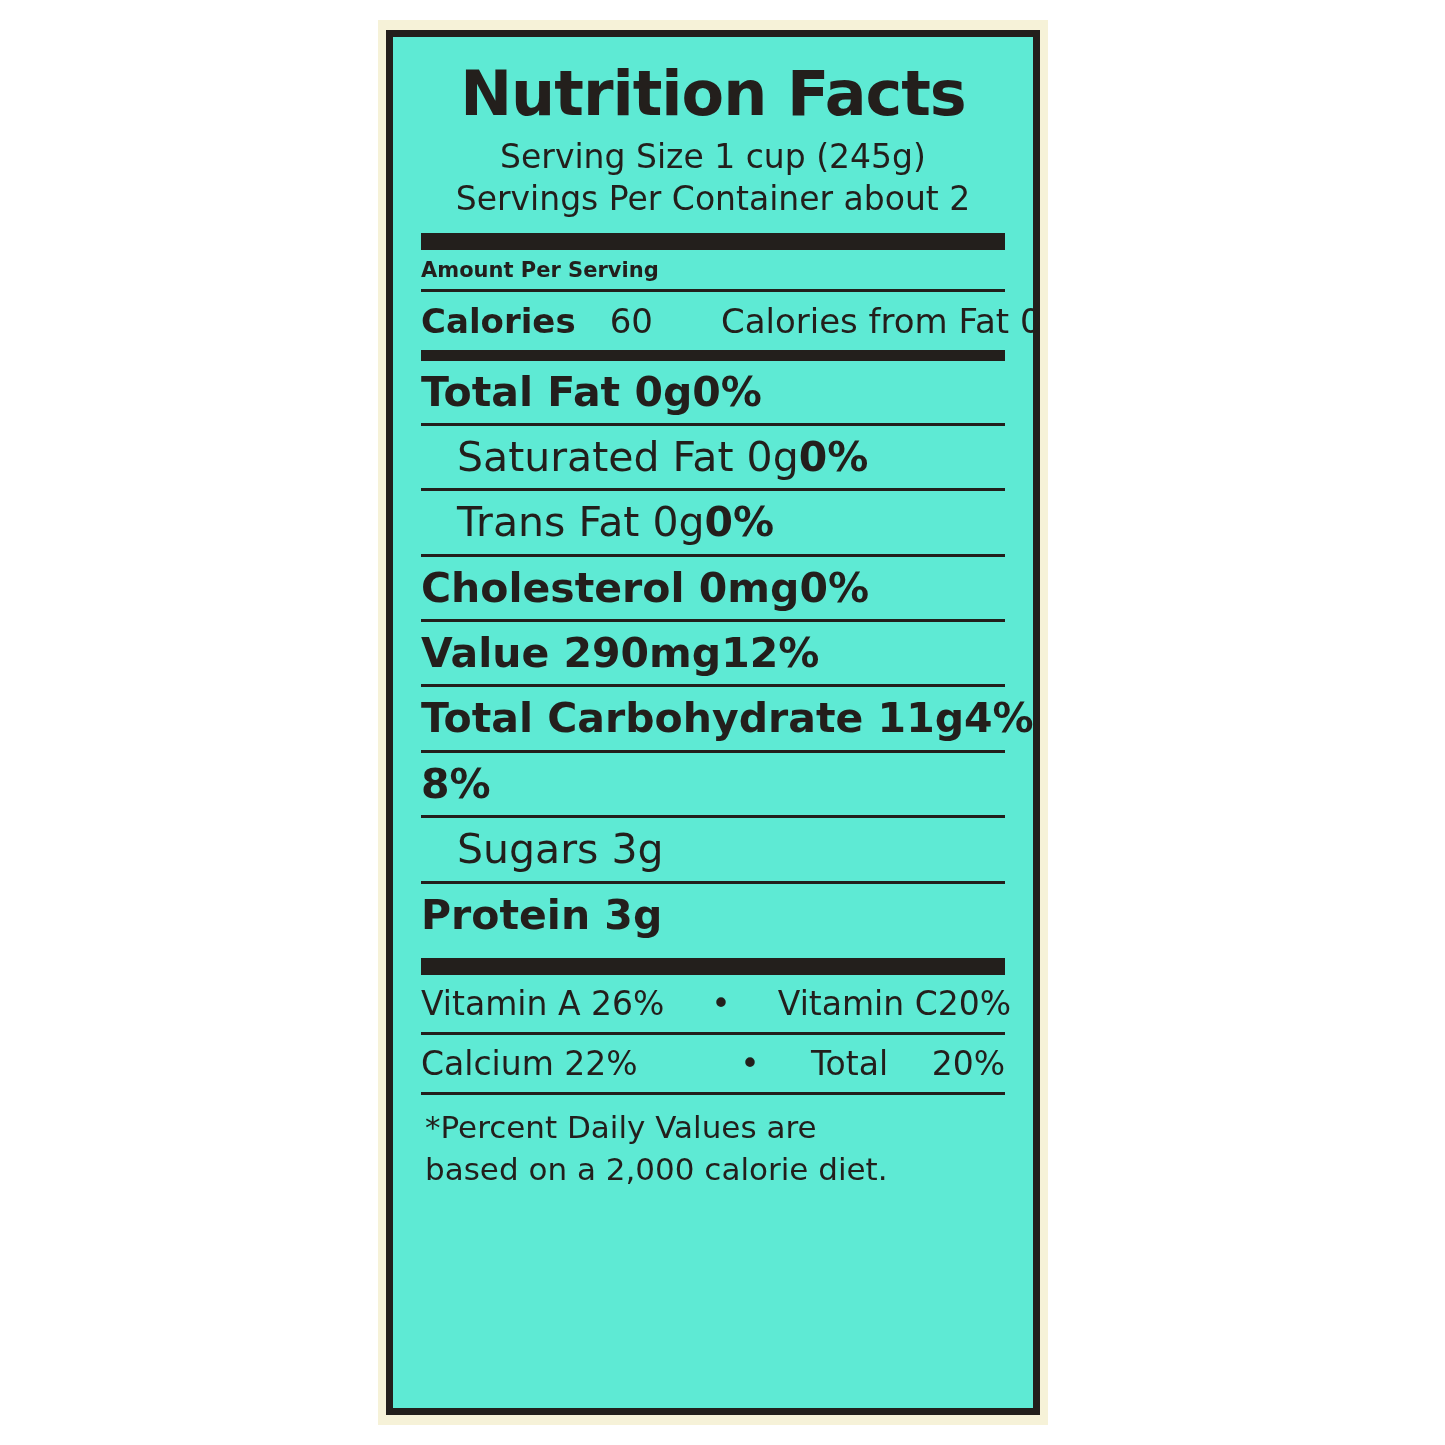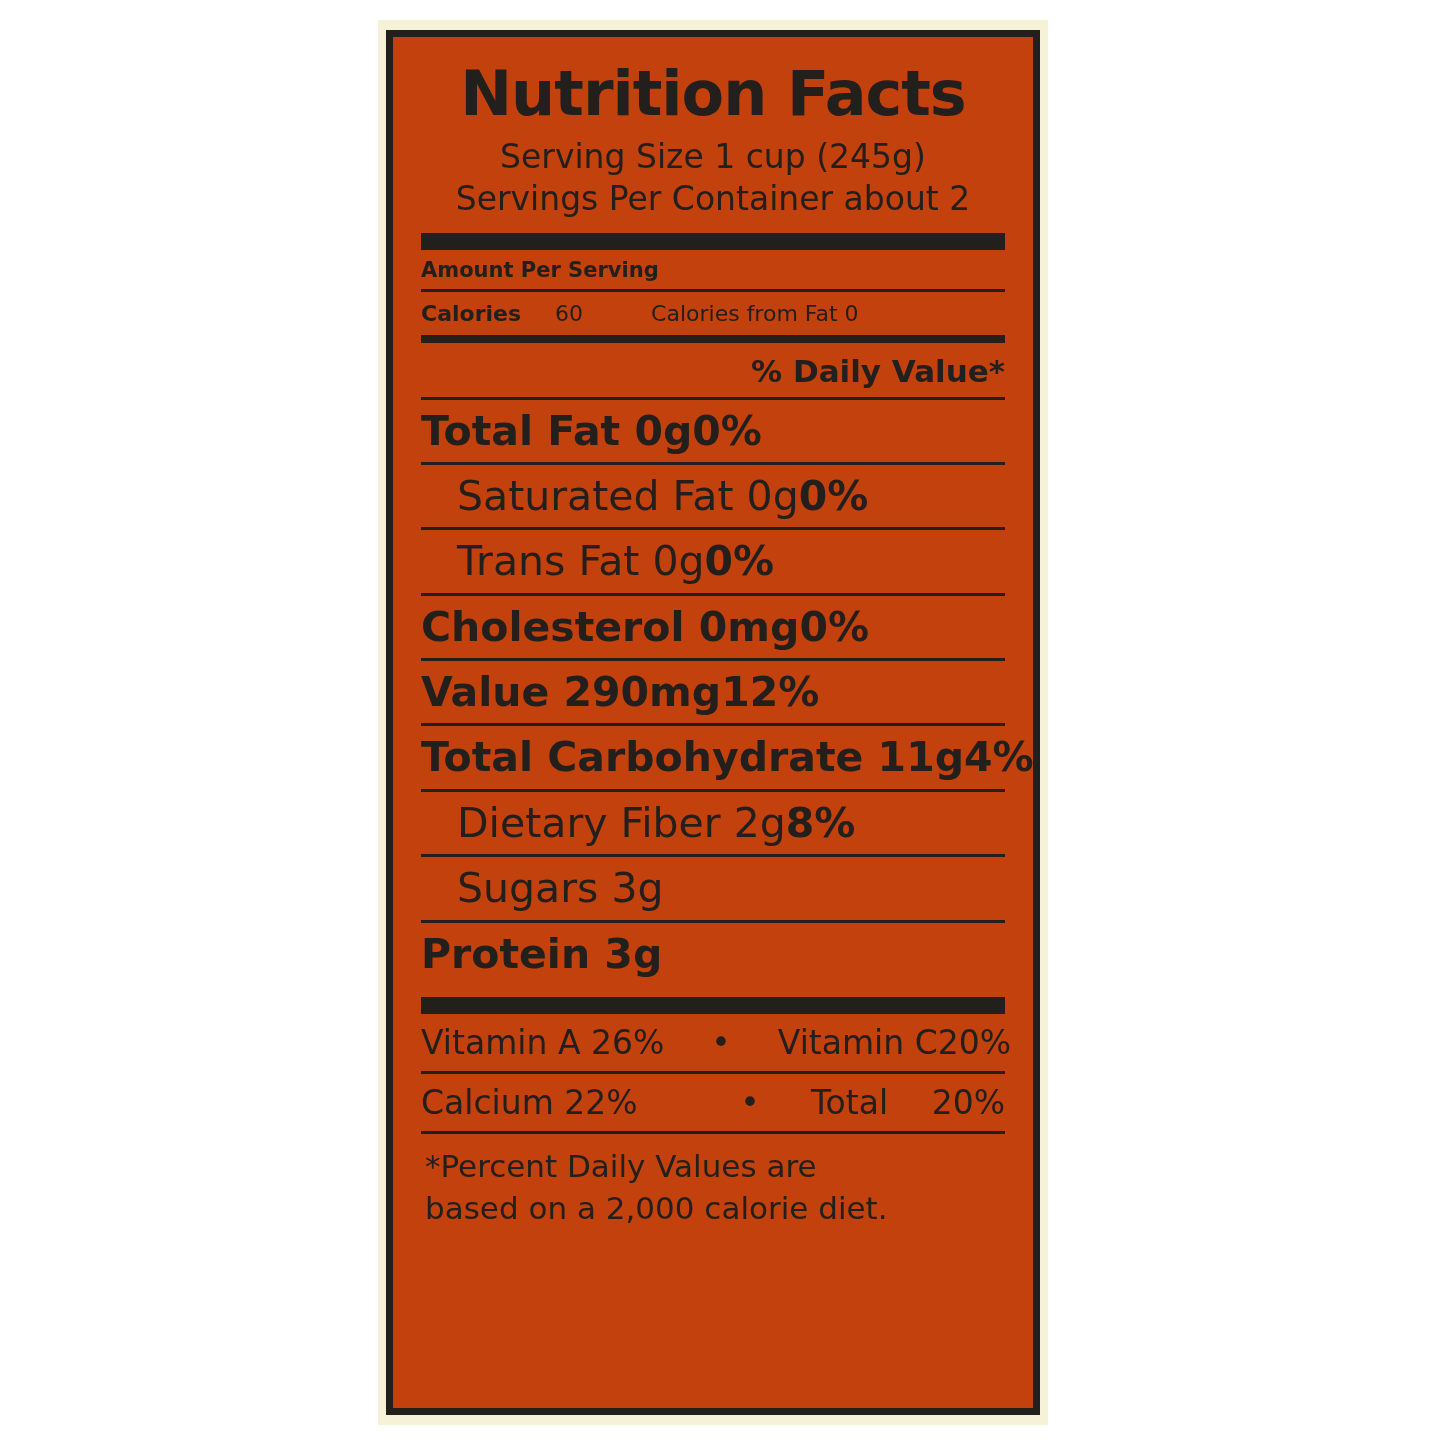--- a/index.html
+++ b/index.html
@@ -23,21 +23,21 @@
     background: #f6f2d8;
     box-sizing: border-box;
   }
 
   #label {
     position: absolute;
     left: 386px;
     top: 30px;
     width: 654px;
     height: 1385px;
-    background: #c2410c;
+    background: #5eead4;
     border: 7px solid #231f1c;
     box-sizing: border-box;
     padding: 18px 28px 14px 28px;
     color: #231f1c;
     font-family: "DejaVu Sans", sans-serif;
   }
 
   .nf-title {
     font-size: 62px;
     font-weight: bold;
@@ -86,21 +86,21 @@
 
   .amount-per {
     font-size: 21px;
     font-weight: bold;
     padding: 8px 0 7px 0;
   }
 
   .calories-row {
     display: flex;
     align-items: baseline;
-    font-size: 22px;
+    font-size: 34px;
     padding: 9px 0 9px 0;
     white-space: nowrap;
   }
   .calories-row .cal-label { font-weight: bold; }
   .calories-row .cal-val { margin-left: 34px; }
   .calories-row .cal-fat { margin-left: 68px; }
 
   .dv-header {
     text-align: right;
     font-size: 31px;
@@ -149,21 +149,20 @@
   <div class="rule-thin"></div>
 
   <div class="calories-row">
     <span class="cal-label">Calories</span>
     <span class="cal-val">60</span>
     <span class="cal-fat">Calories from Fat 0</span>
   </div>
 
   <div class="rule-med"></div>
 
-  <div class="dv-header">% Daily Value*</div>
 
   <div class="rule-thin"></div>
 
   <div class="row">
     <span class="left b">Total Fat 0g</span>
     <span class="dv">0%</span>
   </div>
   <div class="rule-thin"></div>
 
   <div class="row">
@@ -190,21 +189,20 @@
   </div>
   <div class="rule-thin"></div>
 
   <div class="row">
     <span class="left b">Total Carbohydrate 11g</span>
     <span class="dv">4%</span>
   </div>
   <div class="rule-thin"></div>
 
   <div class="row">
-    <span class="left indent">Dietary Fiber 2g</span>
     <span class="dv">8%</span>
   </div>
   <div class="rule-thin"></div>
 
   <div class="row">
     <span class="left indent">Sugars 3g</span>
     <span class="dv"></span>
   </div>
   <div class="rule-thin"></div>
 

